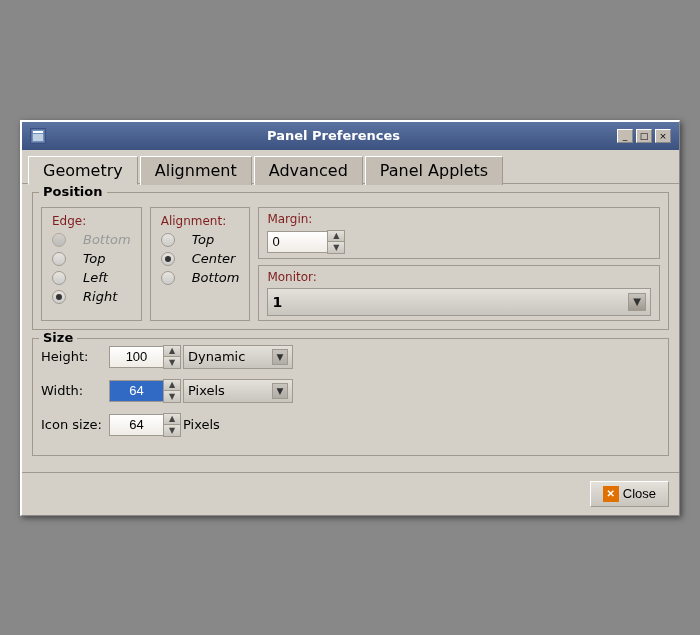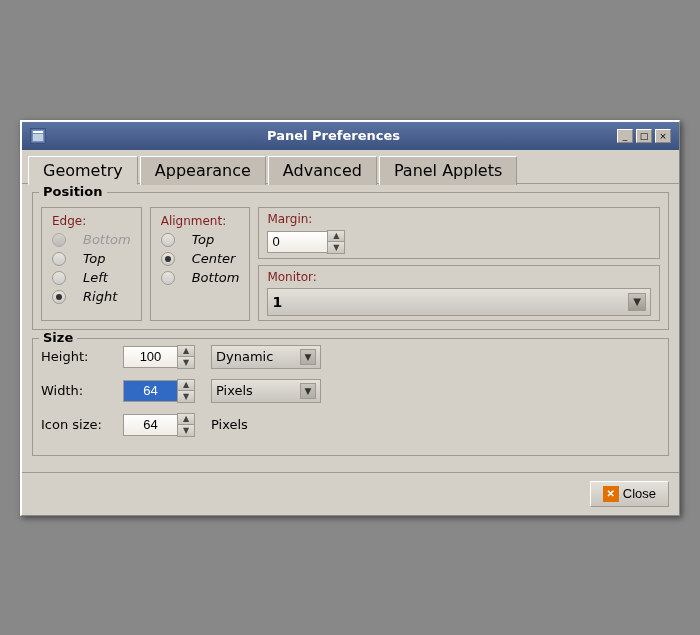--- a/index.html
+++ b/index.html
@@ -243,21 +243,21 @@
       border: 1px solid #a0998f;
       display: flex;
       align-items: center;
       justify-content: center;
       font-size: 9px;
       color: #333;
     }
     .size-row {
       display: flex;
       align-items: center;
-      gap: 16px;
+      gap: 2px;
       margin-bottom: 10px;
     }
     .size-label {
       min-width: 66px;
       font-size: 13px;
     }
     .monitor-dropdown {
       display: flex;
       align-items: center;
       border: 1px solid #a0998f;
@@ -348,21 +348,21 @@
       <div class="titlebar-btn">□</div>
       <div class="titlebar-btn">×</div>
     </div>
   </div>
 
   <div class="tabs-bar">
     <div class="tab active">
       <span>Geometry</span>
     </div>
     <div class="tab">
-      <span>Appearance</span>
+      <span>Alignment</span>
     </div>
     <div class="tab">
       <span>Advanced</span>
     </div>
     <div class="tab">
       <span>Panel Applets</span>
     </div>
   </div>
 
   <div class="content">

